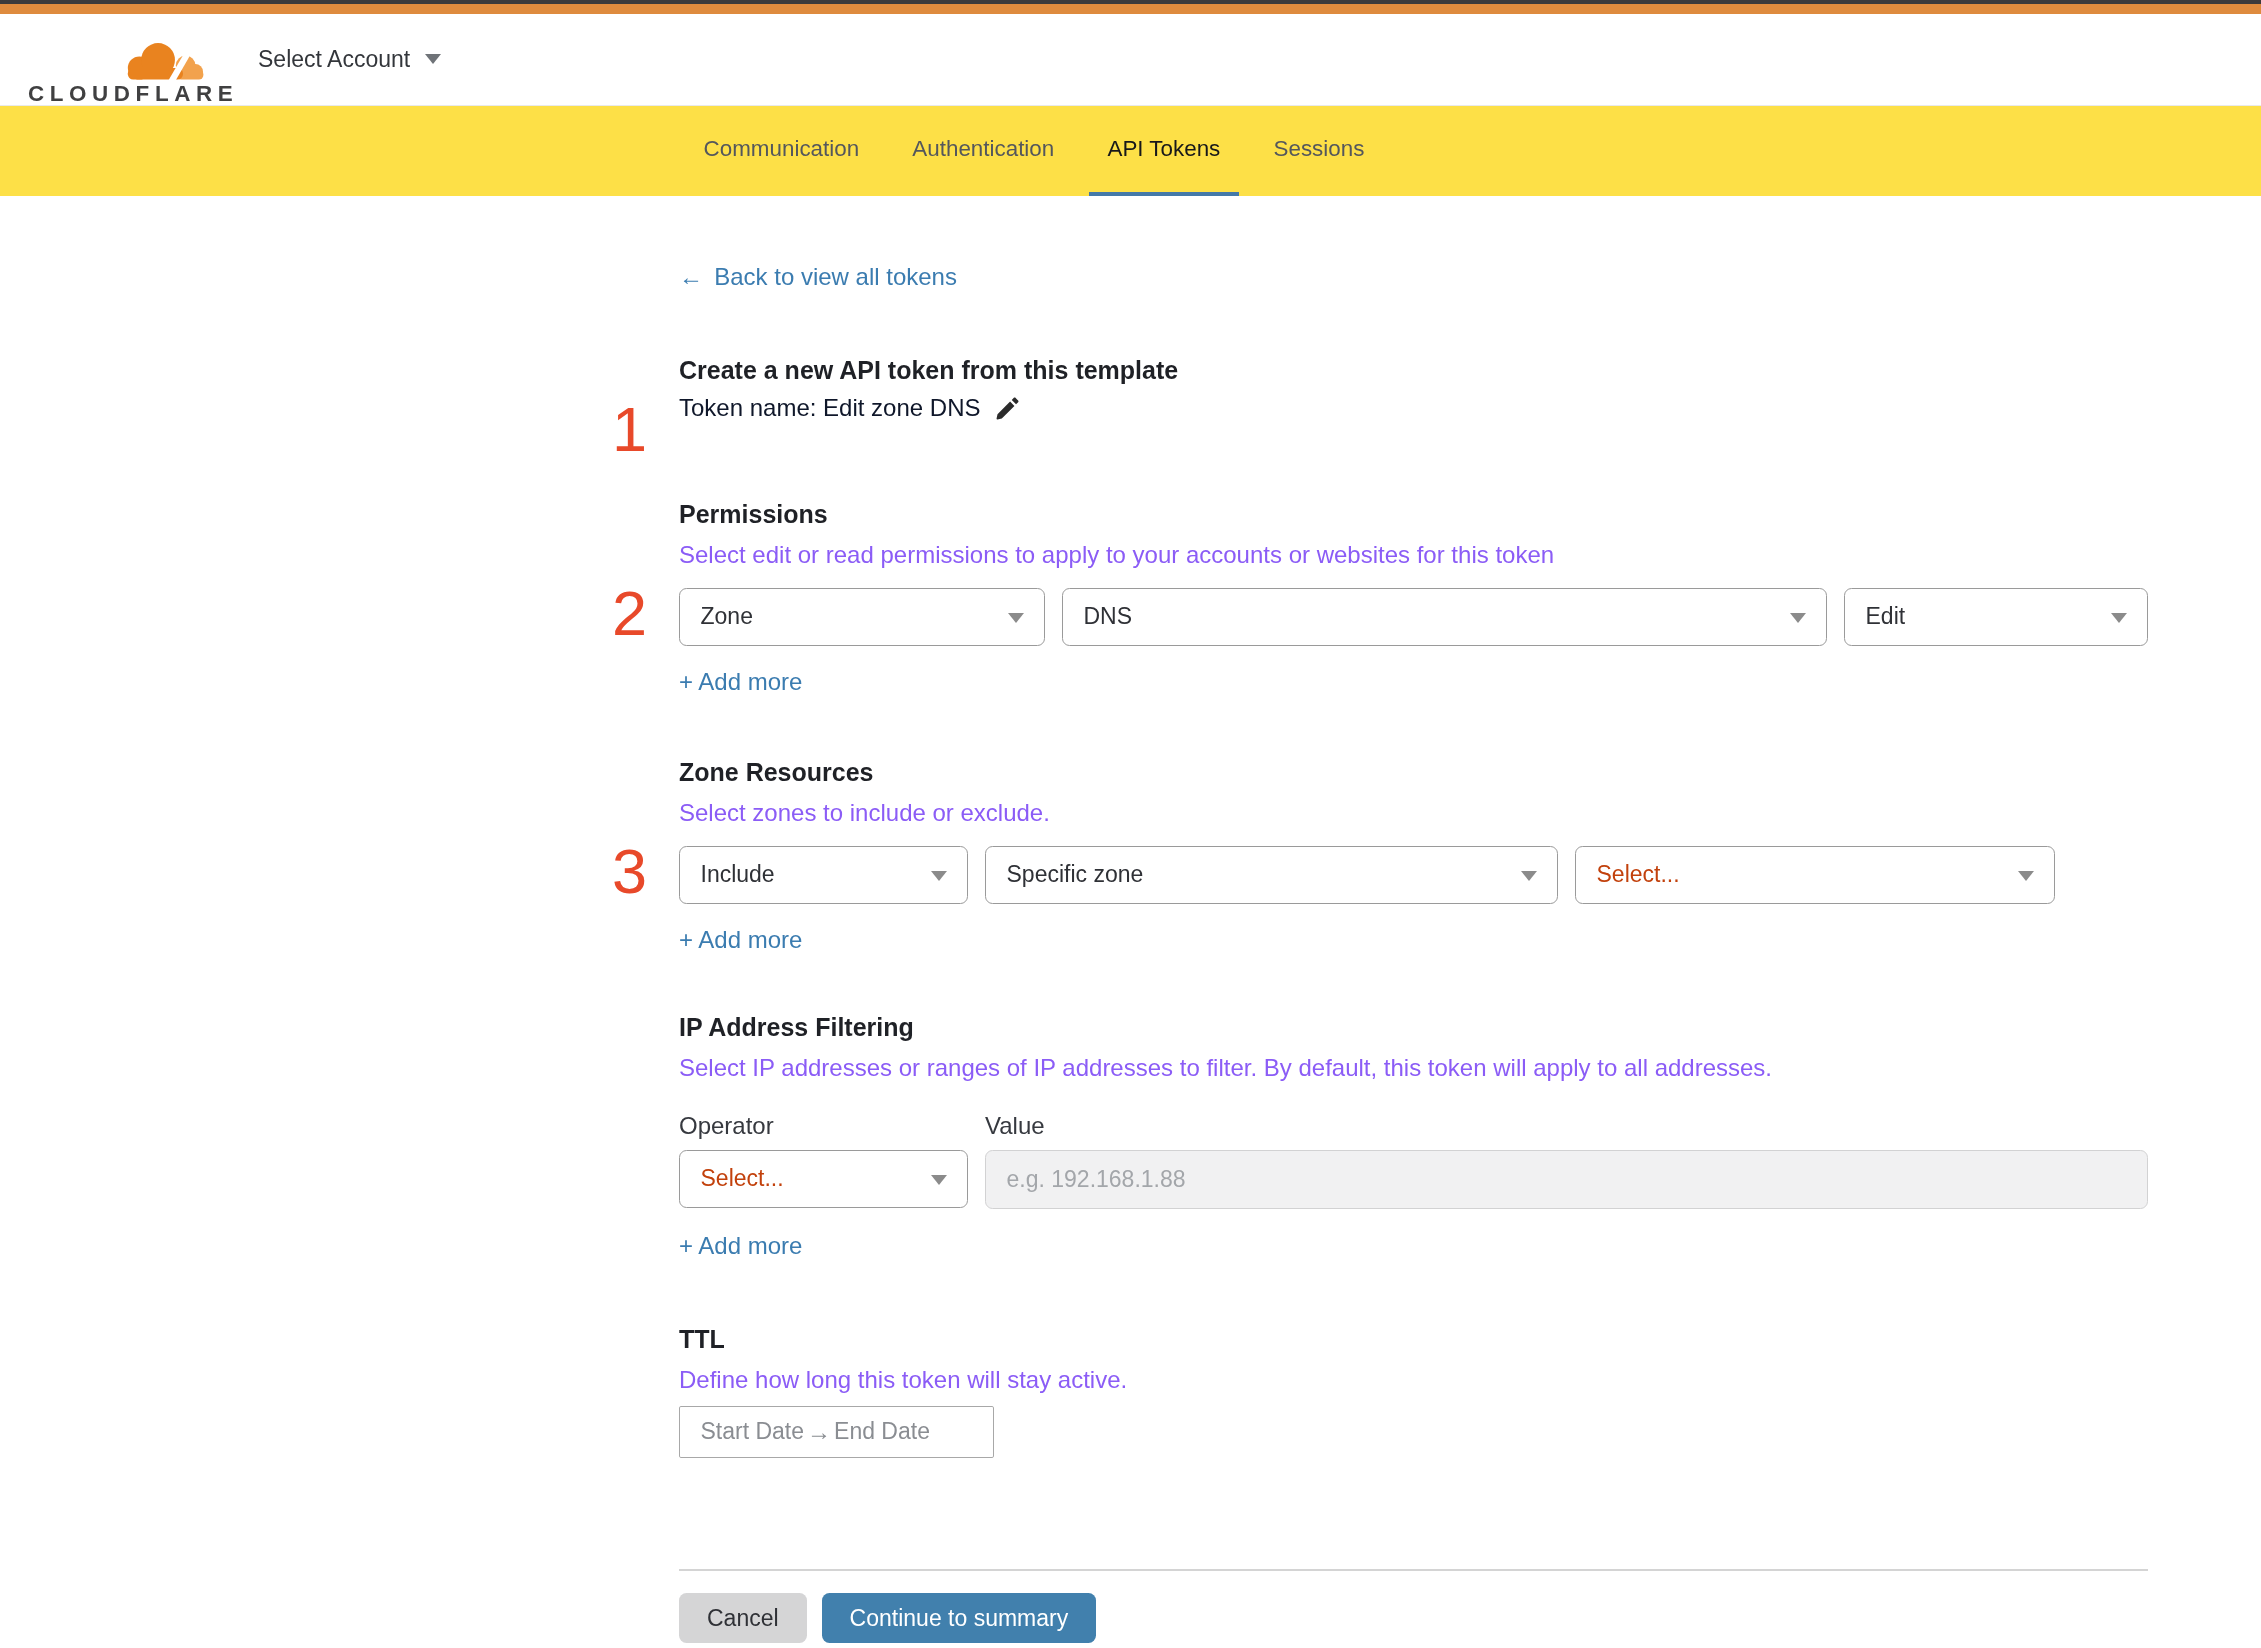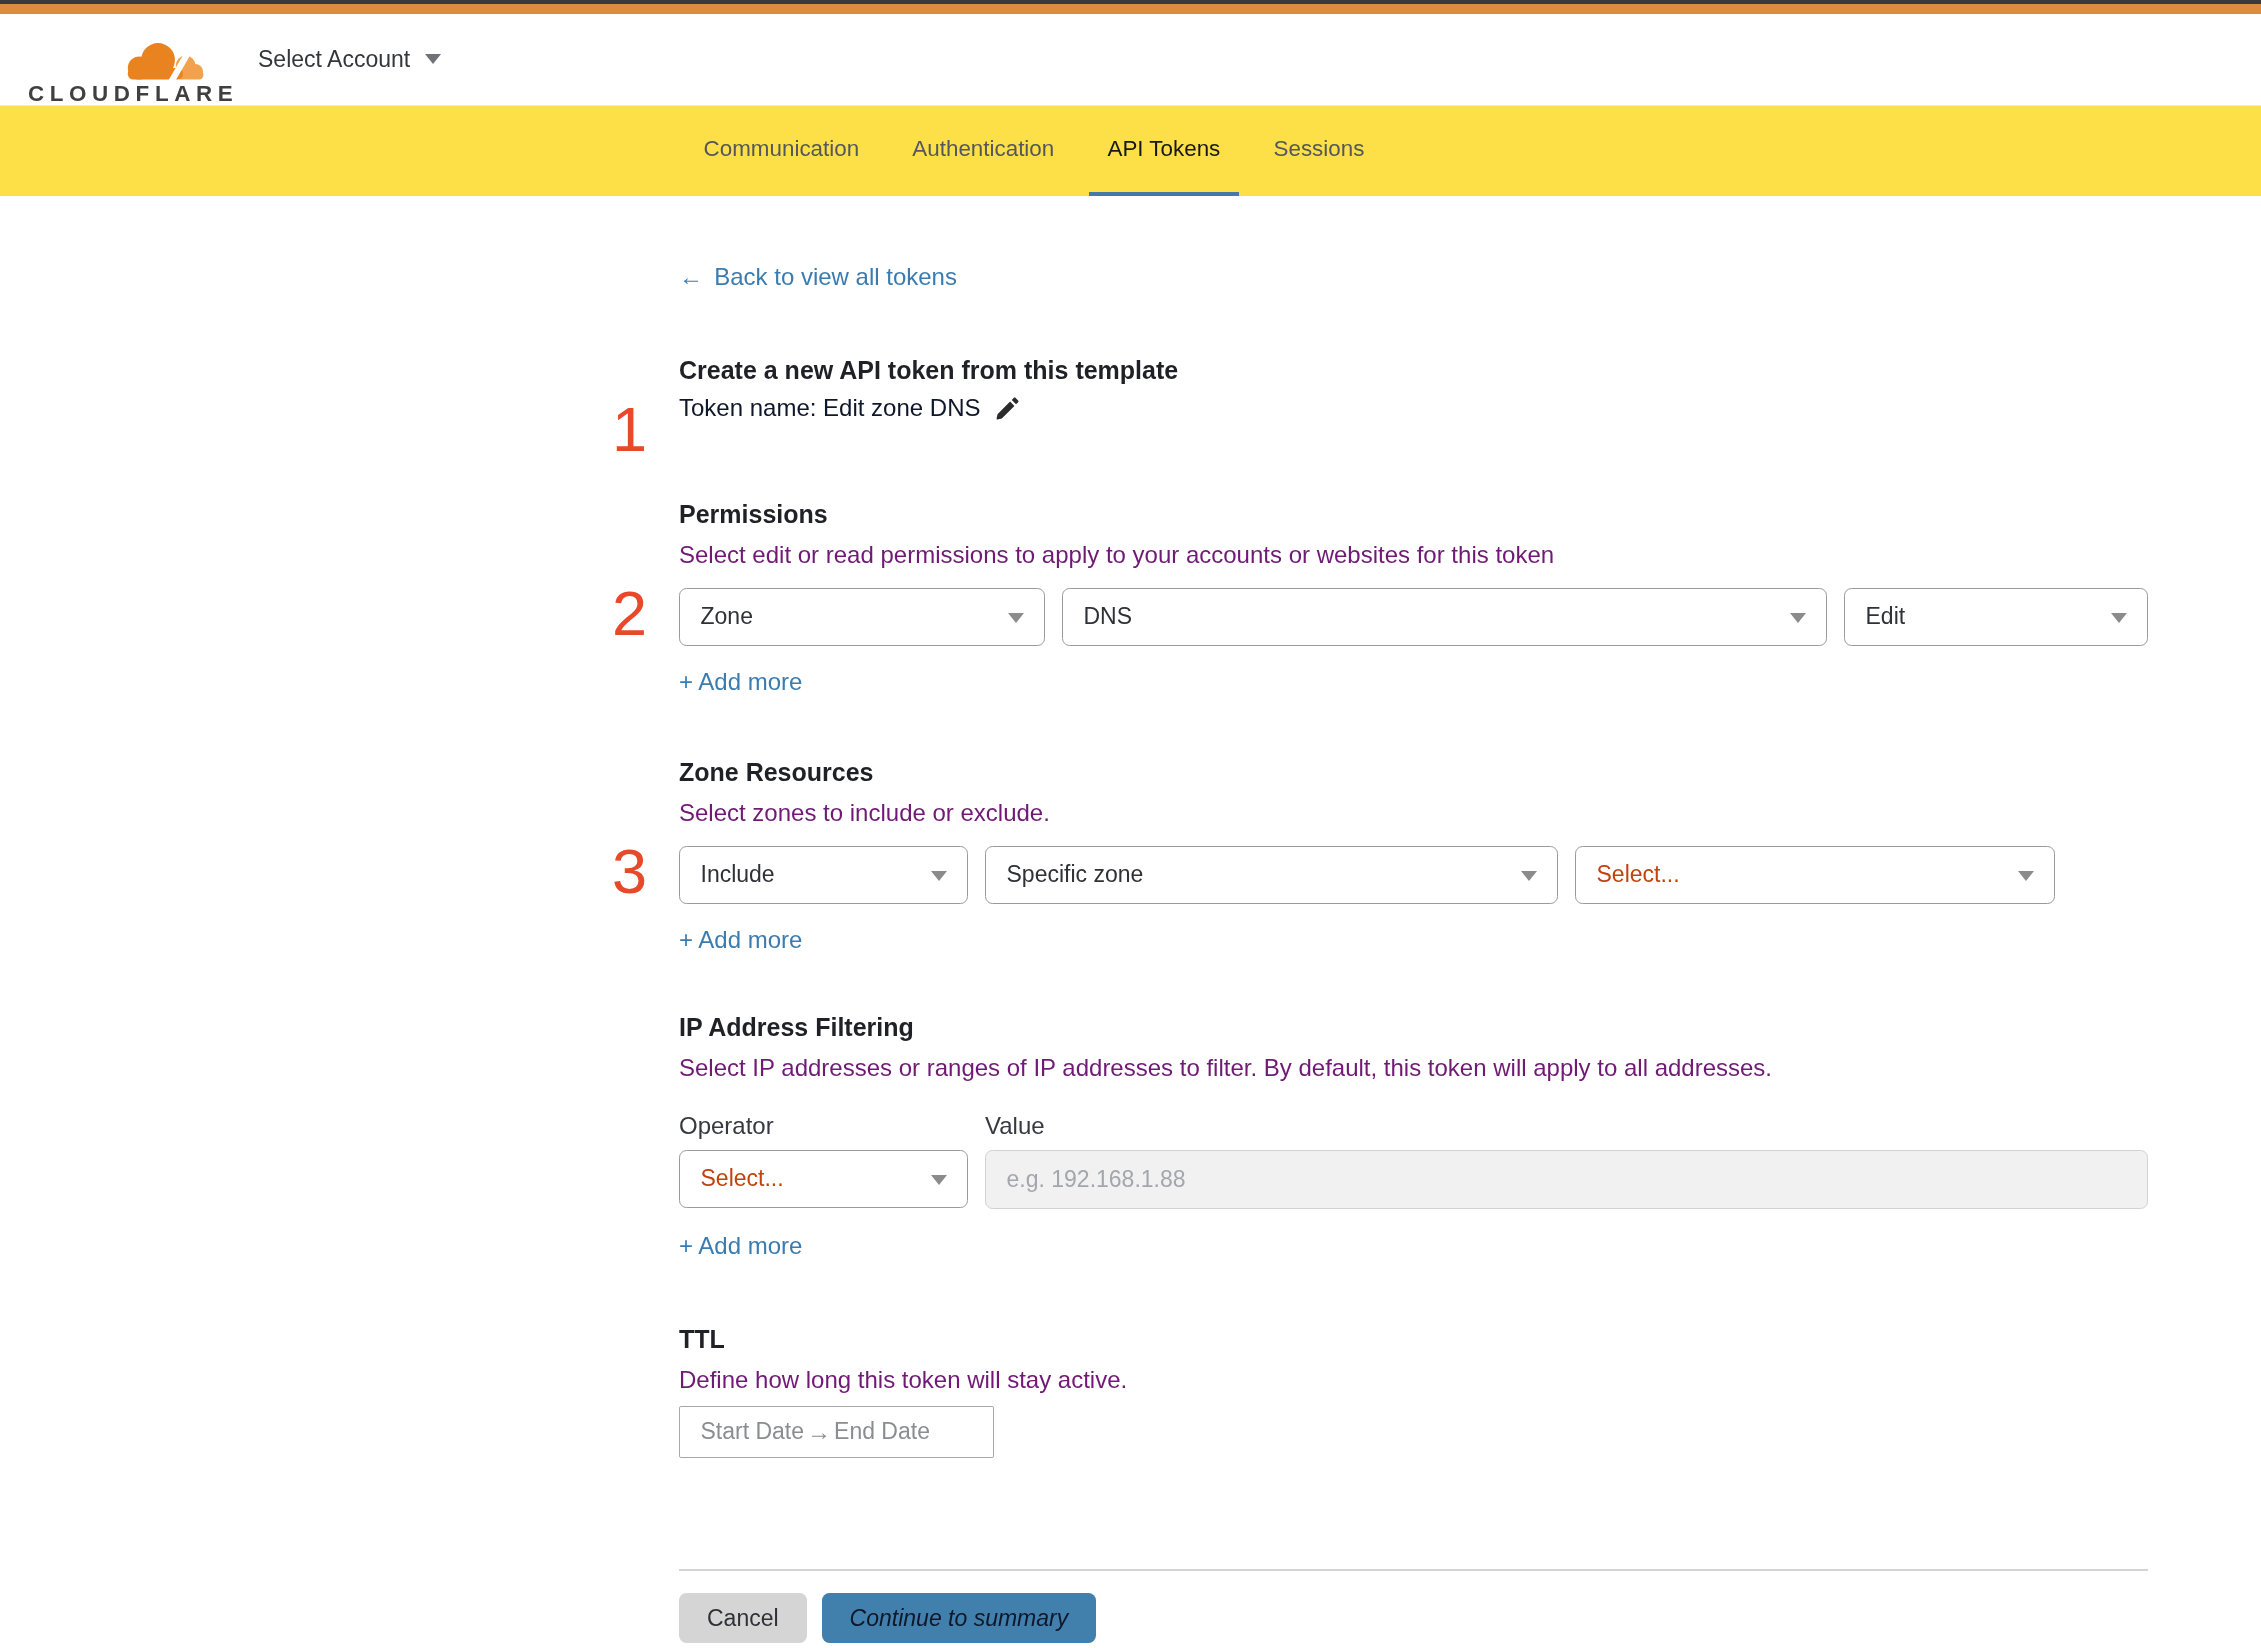--- a/index.html
+++ b/index.html
@@ -55,21 +55,21 @@
     margin-top: 67px; display: inline-flex; align-items: center; gap: 11.2px;
     font-size: 24px; color: #3b7cb0; cursor: pointer;
   }
 
   .section { position: relative; }
   .step-num {
     position: absolute; left: -67px; width: 56px;
     font-size: 63px; line-height: 1; color: #e8492a; text-align: left;
   }
   .sec-title { font-size: 25px; font-weight: bold; color: #1f2126; line-height: 28px; }
-  .sec-sub   { font-size: 24px; color: #701a75; line-height: 28px; margin-top: 13px; }
+  .sec-sub   { font-size: 24px; color: #8b5cf6; line-height: 28px; margin-top: 13px; }
 
   .token-section { margin-top: 65px; }
   .token-name {
     margin-top: 7.5px; font-size: 24px; color: #0f172a;
     display: flex; align-items: center; gap: 13px; line-height: 34px;
   }
   .pencil { cursor: pointer; display: inline-flex; }
 
   .permissions-section { margin-top: 75px; }
   .zone-section { margin-top: 62px; }
@@ -123,21 +123,21 @@
 
   .divider { margin-top: 111px; height: 1.9px; background: #d4d4d4; width: 1469px; }
 
   .footer-row { display: flex; gap: 15px; margin-top: 22.4px; }
   .btn {
     height: 50px; border: none; border-radius: 7.5px;
     font-size: 23px; padding: 0 28px; cursor: pointer;
     font-family: "Liberation Sans", "DejaVu Sans", sans-serif;
   }
   .btn-cancel { background: #d5d5d6; color: #2f3136; }
-  .btn-primary { background: #4180ad; color: #0f172a; font-style: italic; }
+  .btn-primary { background: #4180ad; color: #ffffff; }
 </style>
 </head>
 <body>
 
 <div class="page">
 
   <div class="bar-dark"></div>
   <div class="bar-orange"></div>
 
   <div class="header">

